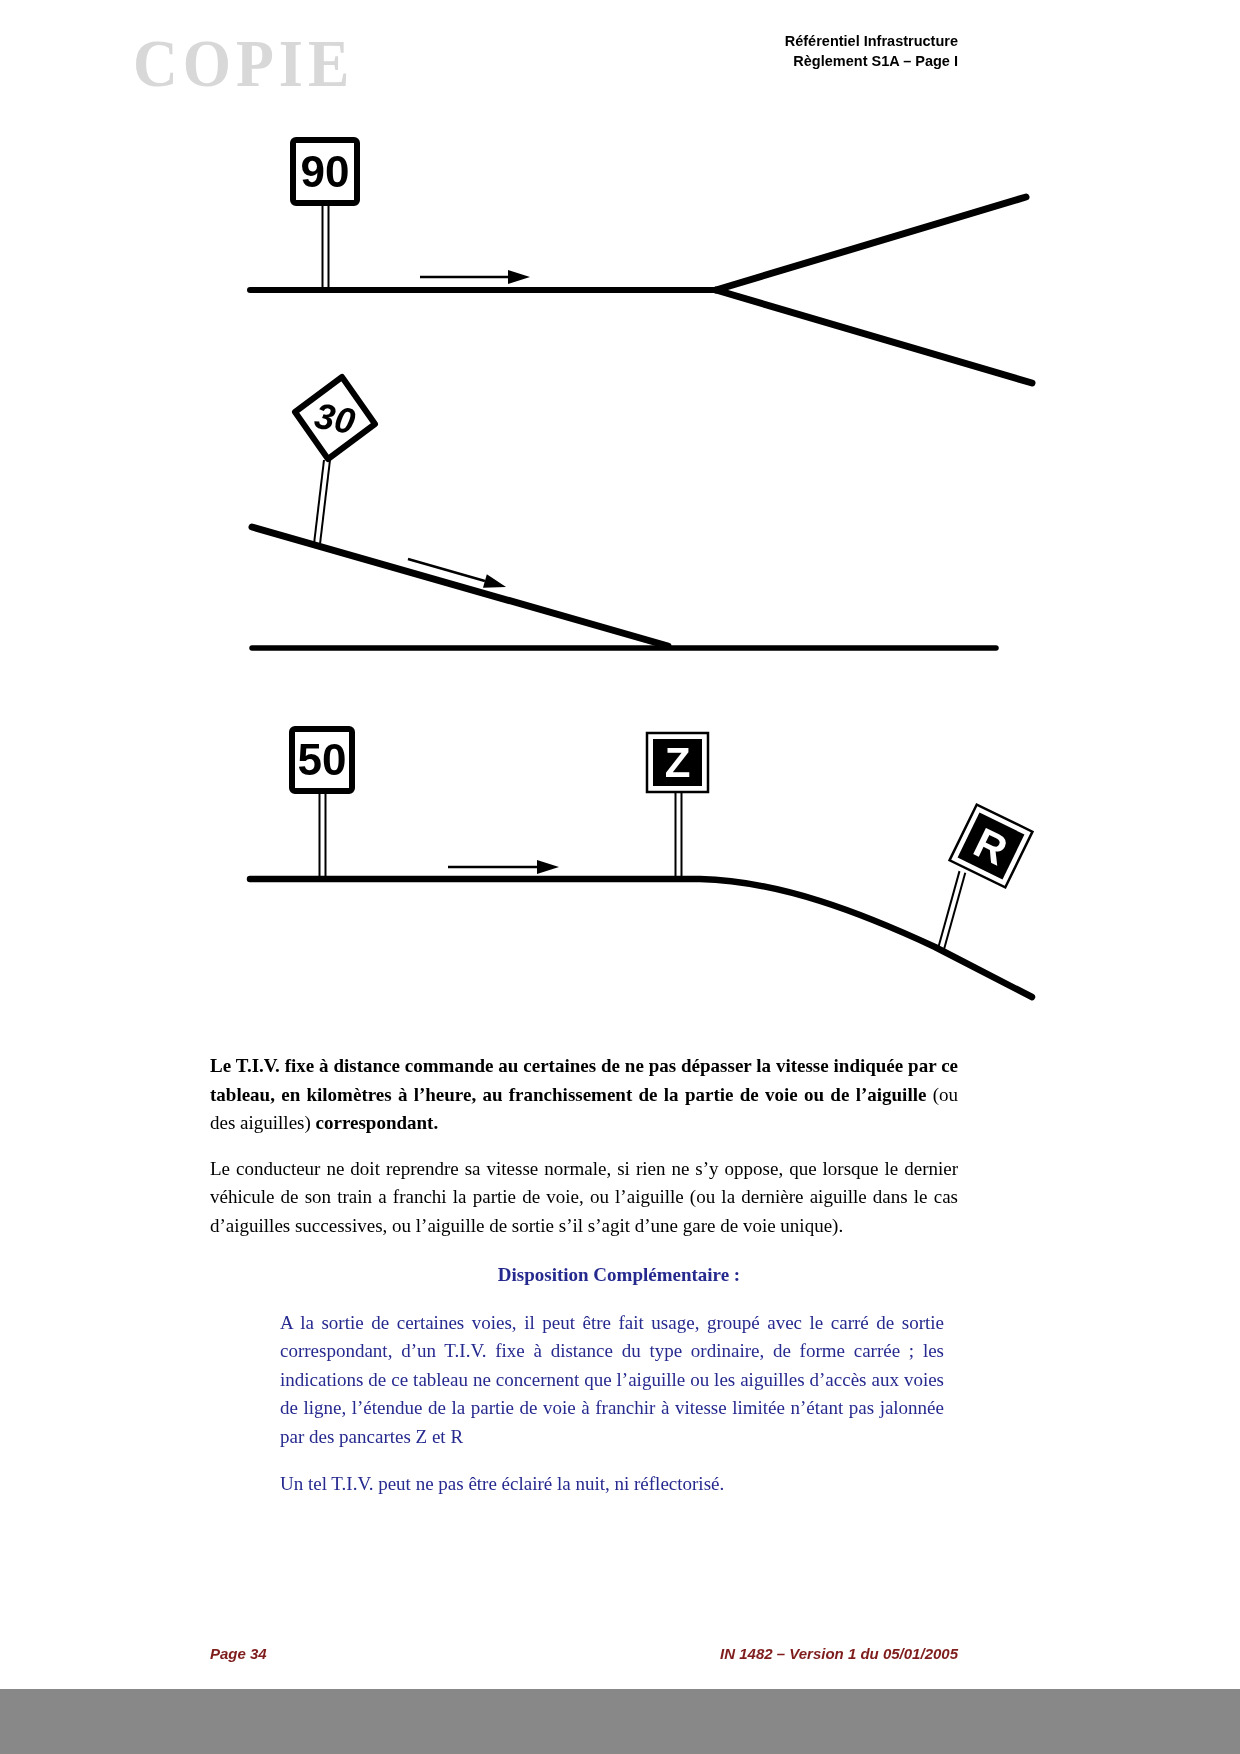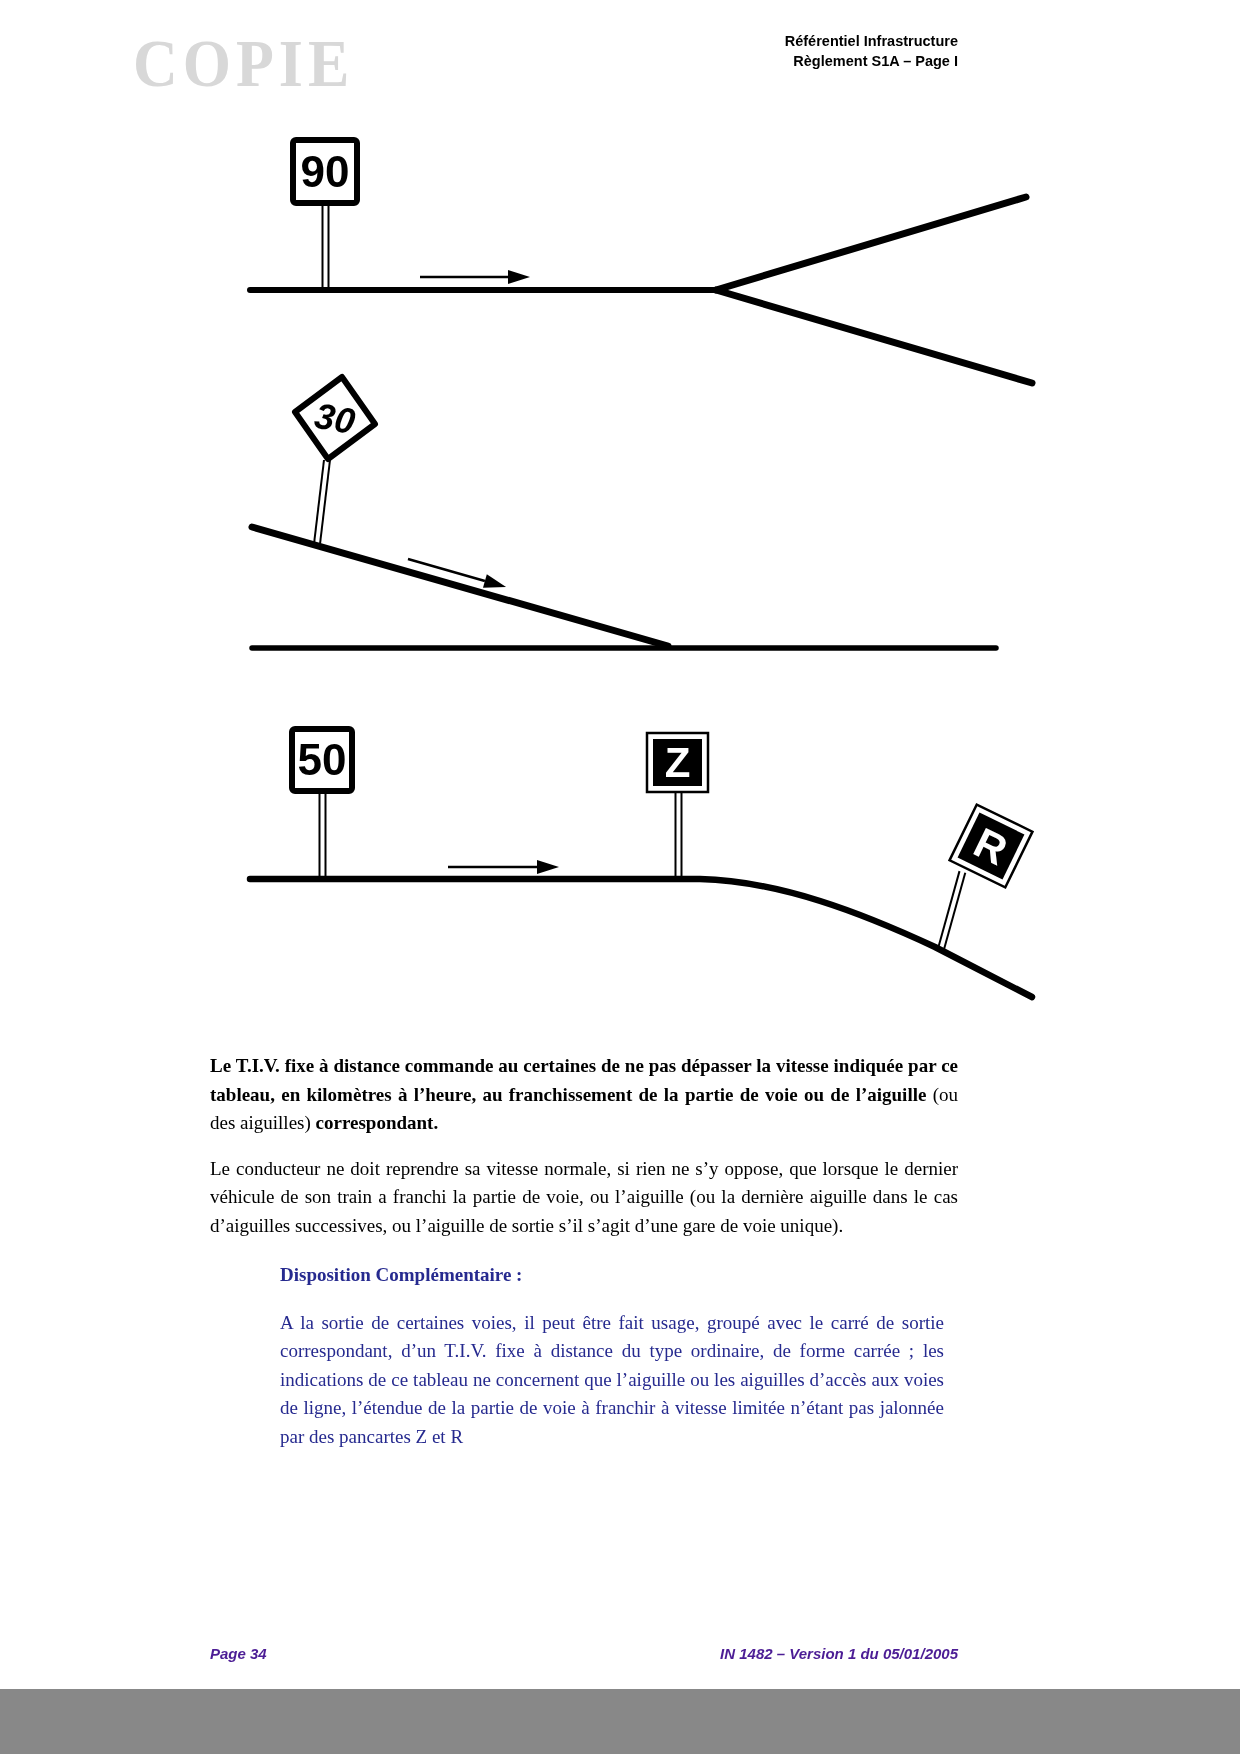--- a/index.html
+++ b/index.html
@@ -22,29 +22,29 @@
   svg.diagrams{position:absolute;left:0;top:0;}
   .body-text{
     position:absolute;left:210px;top:1052px;width:748px;
     font-size:19px;line-height:28.5px;text-align:justify;
   }
   .body-text p{margin:0 0 17px 0;}
   .p1{font-weight:bold;}
   .p1 .reg{font-weight:normal;}
   .blue-block{color:var(--blue,#262a8f);margin-left:70px;width:678px;}
   .blue-heading{
-    font-weight:bold;font-size:19px;
+    text-align:center;font-weight:bold;font-size:19px;
     margin:21px 0 19px 0;
   }
   .blue-block p{margin:0 14px 19px 0;}
   .footer{
     position:absolute;left:210px;top:1645px;width:748px;
     display:flex;justify-content:space-between;
     font-family:"Liberation Sans", sans-serif;font-weight:bold;font-style:italic;
-    font-size:15px;color:#4c1d95;align-items:center;
+    font-size:15px;color:#7f1d1d;align-items:center;
   }
   .sign-digit{font-family:"Liberation Sans", sans-serif;font-weight:bold;}
 </style>
 </head>
 <body>
 
 <div class="page">
 
   <div class="watermark">COPIE</div>
 
@@ -118,20 +118,21 @@
   </svg>
 
   <div class="body-text">
     <p class="p1"><span>Le T.I.V. fixe à distance commande au certaines de ne pas dépasser la vitesse indiquée par ce tableau, en kilomètres à l’heure, au franchissement de la partie de voie ou de l’aiguille </span><span class="reg">(ou des aiguilles) </span><span>correspondant.</span></p>
 
     <p class="p2">Le conducteur ne doit reprendre sa vitesse normale, si rien ne s’y oppose, que lorsque le dernier véhicule de son train a franchi la partie de voie, ou l’aiguille (ou la dernière aiguille dans le cas d’aiguilles successives, ou l’aiguille de sortie s’il s’agit d’une gare de voie unique).</p>
 
     <div class="blue-block">
       <div class="blue-heading">Disposition Complémentaire :</div>
       <p>A la sortie de certaines voies, il peut être fait usage, groupé avec le carré de sortie correspondant, d’un T.I.V. fixe à distance du type ordinaire, de forme carrée ; les indications de ce tableau ne concernent que l’aiguille ou les aiguilles d’accès aux voies de ligne, l’étendue de la partie de voie à franchir à vitesse limitée n’étant pas jalonnée par des pancartes Z et R</p>
+      <p>Un tel T.I.V. peut ne pas être éclairé la nuit, ni réflectorisé.</p>
     </div>
   </div>
 
   <div class="footer">
     <span>Page 34</span>
     <span>IN 1482 – Version 1 du 05/01/2005</span>
   </div>
 
 </div>
 

